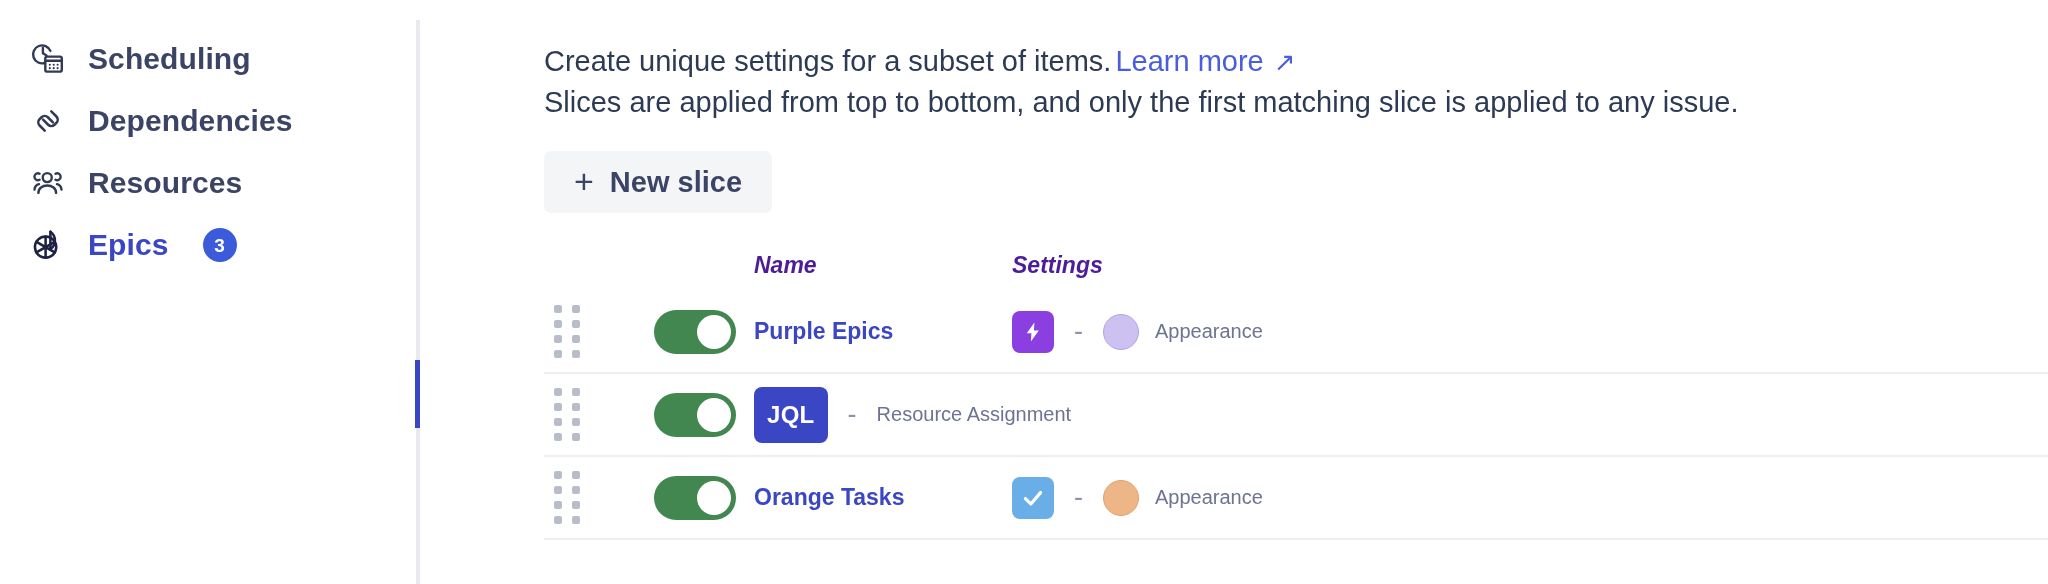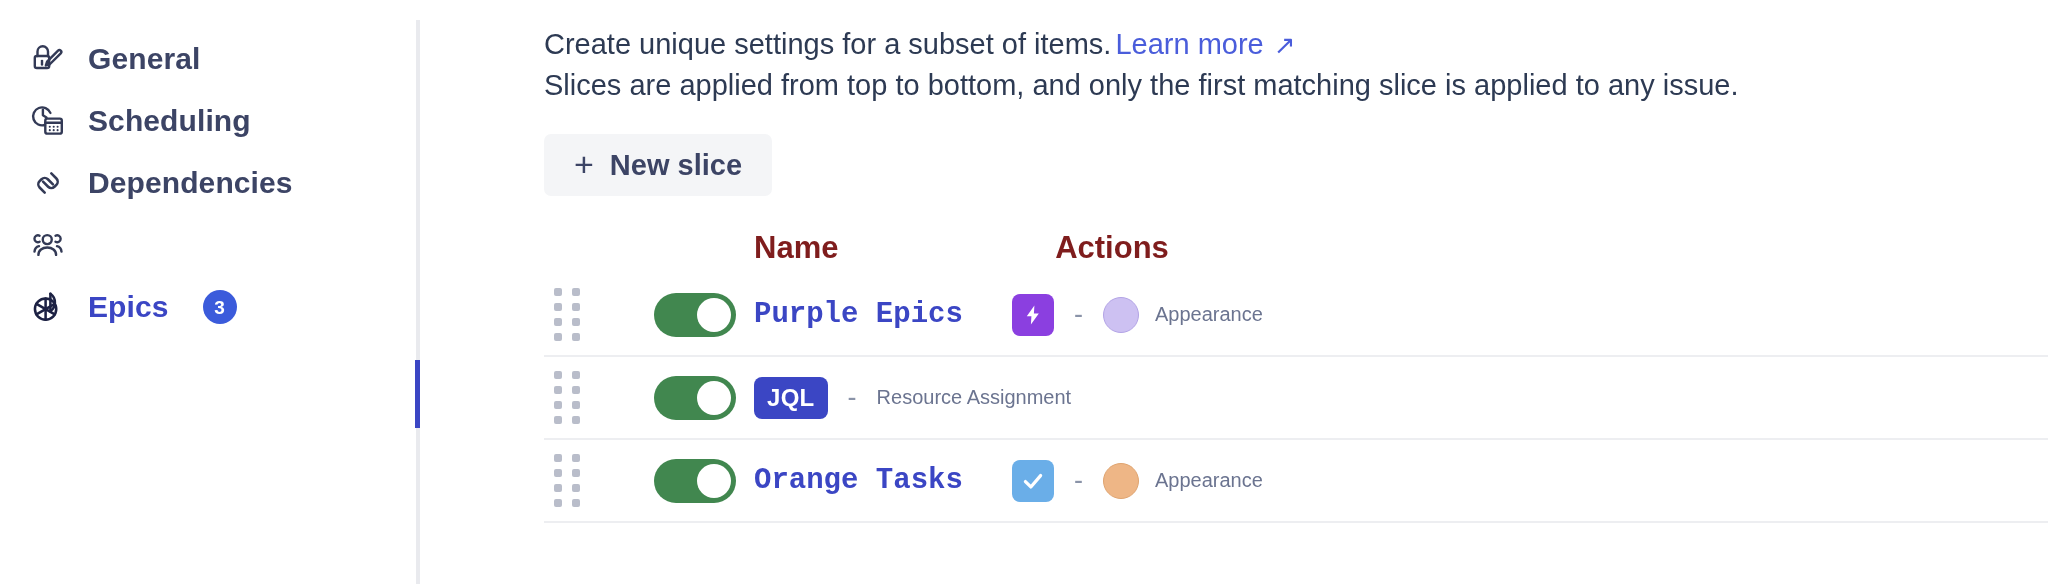--- a/index.html
+++ b/index.html
@@ -93,20 +93,21 @@
     line-height: 1;
   }
 
   
   .main {
     flex: 1 1 auto;
     position: relative;
     padding-left: 124px;
     padding-top: 24px;
     min-width: 0;
+    margin-top: 17px;
   }
 
   .intro-line {
     font-size: 29px;
     color: #2d3a53;
     line-height: 1.42;
     white-space: nowrap;
   }
 
   .learn-more {
@@ -162,23 +163,24 @@
     border-bottom: none;
   }
 
   .col-handle   { flex: 0 0 110px; display: flex; align-items: center; justify-content: flex-start; padding-left: 10px; }
   .col-toggle   { flex: 0 0 100px; }
   .col-name     { flex: 0 0 258px; }
   .col-settings { flex: 1 1 auto; display: flex; align-items: center; gap: 16px; min-width: 0; }
   .col-actions  { flex: 0 0 200px; display: flex; align-items: center; justify-content: center; }
 
   .th {
-    font-size: 31px;
+    font-size: 23px;
     font-weight: 700;
-    color: #7f1d1d;
+    color: #4c1d95;
+    font-style: italic;
   }
   .th-name     { flex: 0 0 258px; padding-left: 0; }
   .th-settings { flex: 1 1 auto; }
   .th-actions  { flex: 0 0 200px; text-align: center; }
 
   .drag-handle {
     display: grid;
     grid-template-columns: 8px 8px;
     grid-template-rows: 8px 8px 8px 8px;
     gap: 7px 10px;
@@ -202,40 +204,39 @@
     position: absolute;
     top: 5px;
     right: 5px;
     width: 34px;
     height: 34px;
     border-radius: 50%;
     background: #ffffff;
   }
 
   .slice-name {
-    font-size: 29px;
+    font-size: 23px;
     font-weight: 700;
     color: #3b46c4;
     cursor: pointer;
     white-space: nowrap;
-    font-family: Liberation Mono, monospace;
   }
 
   .badge-sq {
     width: 42px;
     height: 42px;
     flex: 0 0 42px;
     border-radius: 8px;
     display: flex;
     align-items: center;
     justify-content: center;
     color: #ffffff;
   }
   .badge-jql {
-    height: 42px;
+    height: 56px;
     padding: 0 13px;
     border-radius: 8px;
     display: inline-flex;
     align-items: center;
     justify-content: center;
     color: #ffffff;
     font-size: 24px;
     font-weight: 700;
     letter-spacing: 0.3px;
   }
@@ -259,32 +260,20 @@
     white-space: nowrap;
   }
 </style>
 </head>
 <body>
 
 <div id="app">
 
   <nav class="sidebar">
 
-    <div class="nav-item">
-      <span class="nav-icon">
-        <svg width="36" height="36" viewBox="0 0 24 24" fill="none" stroke="currentColor" stroke-width="1.6" stroke-linecap="round" stroke-linejoin="round">
-          <path d="M5 10V7a3.5 3.5 0 0 1 7 0v3"></path>
-          <rect x="3.2" y="10" width="9.6" height="8" rx="1.4"></rect>
-          <circle cx="8" cy="13.4" r="0.9" fill="currentColor" stroke="none"></circle>
-          <path d="M8 14.3v1.4"></path>
-          <path d="M20.5 8.2l-7.3 7.3-2.6.8.8-2.6 7.3-7.3a1.2 1.2 0 0 1 1.8 1.8z"></path>
-        </svg>
-      </span>
-      <span class="nav-label">General</span>
-    </div>
 
     <div class="nav-item">
       <span class="nav-icon">
         <svg width="36" height="36" viewBox="0 0 24 24" fill="none" stroke="currentColor" stroke-width="1.6" stroke-linecap="round" stroke-linejoin="round">
           <path d="M13.6 6.6A6 6 0 1 0 10 14.6"></path>
           <path d="M8.6 4.4V8.2l2.4 1.5"></path>
           <rect x="10.2" y="10.4" width="11" height="10" rx="1.3"></rect>
           <path d="M10.2 13.2h11"></path>
           <circle cx="13.2" cy="15.8" r="0.7" fill="currentColor" stroke="none"></circle>
           <circle cx="15.8" cy="15.8" r="0.7" fill="currentColor" stroke="none"></circle>
@@ -311,20 +300,21 @@
       <span class="nav-icon">
         <svg width="36" height="36" viewBox="0 0 24 24" fill="none" stroke="currentColor" stroke-width="1.6" stroke-linecap="round" stroke-linejoin="round">
           <circle cx="11.5" cy="8.4" r="3"></circle>
           <path d="M5.6 18.6c0-3 2.6-4.9 5.9-4.9s5.9 1.9 5.9 4.9"></path>
           <path d="M6.4 9.8a2.3 2.3 0 1 1 0-4"></path>
           <path d="M17 9.8a2.3 2.3 0 1 0 0-4"></path>
           <path d="M3 16.4c.2-2 1.3-3.2 3-3.6"></path>
           <path d="M21 16.4c-.2-2-1.3-3.2-3-3.6"></path>
         </svg>
       </span>
+      <span class="nav-label">Resources</span>
     </div>
 
     <div class="nav-item active">
       <span class="nav-icon">
         <svg width="36" height="36" viewBox="0 0 24 24" fill="none" stroke="currentColor" stroke-width="1.7" stroke-linecap="round" stroke-linejoin="round">
           <circle cx="10.4" cy="13.4" r="7.1"></circle>
           <path d="M10.4 6.3v14.2"></path>
           <path d="M4.3 9.9l12.2 7"></path>
           <path d="M4.3 16.9l12.2-7"></path>
           <path d="M13.6 3.2a7.1 7.1 0 0 1 0 11.6"></path>
@@ -351,20 +341,21 @@
       <span class="plus">+</span>
       <span>New slice</span>
     </button>
 
     <div class="slices-table">
 
       <div class="trow thead">
         <div class="col-handle"></div>
         <div class="col-toggle"></div>
         <div class="th th-name">Name</div>
+        <div class="th th-settings">Settings</div>
         <div class="th th-actions">Actions</div>
       </div>
 
       <div class="trow">
         <div class="col-handle">
           <div class="drag-handle">
             <span></span>
               <span></span>
               <span></span>
               <span></span>

